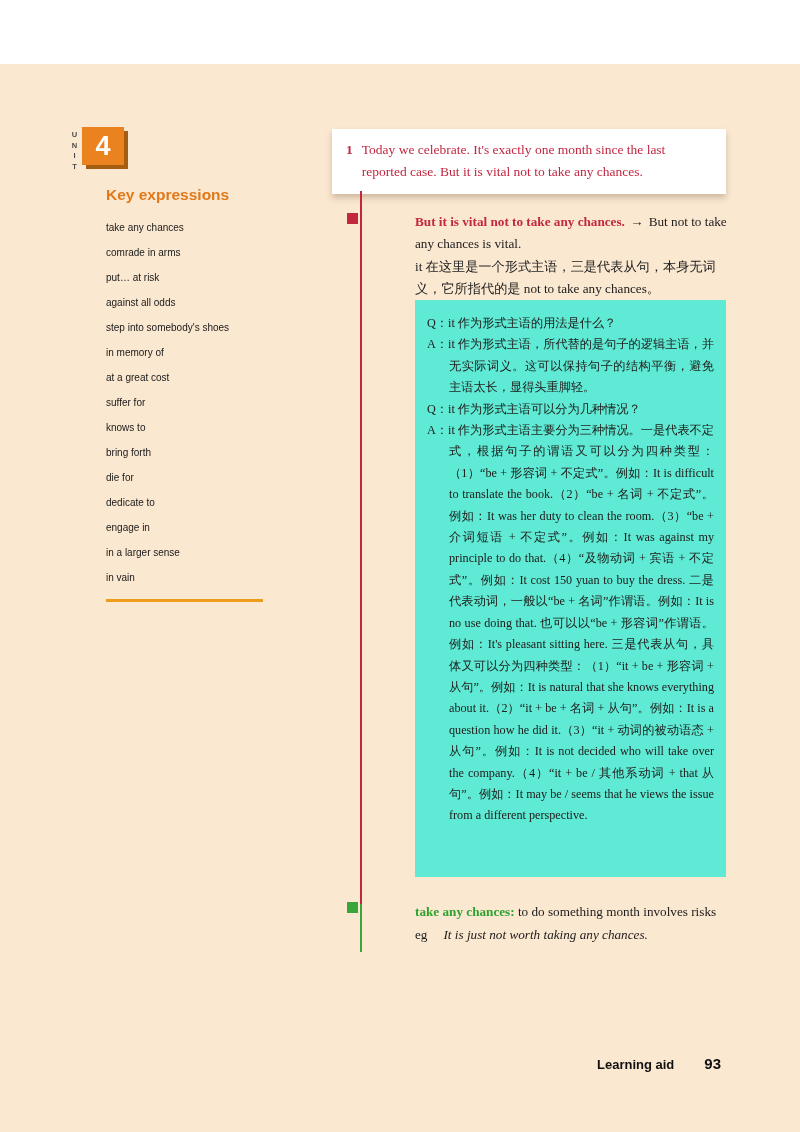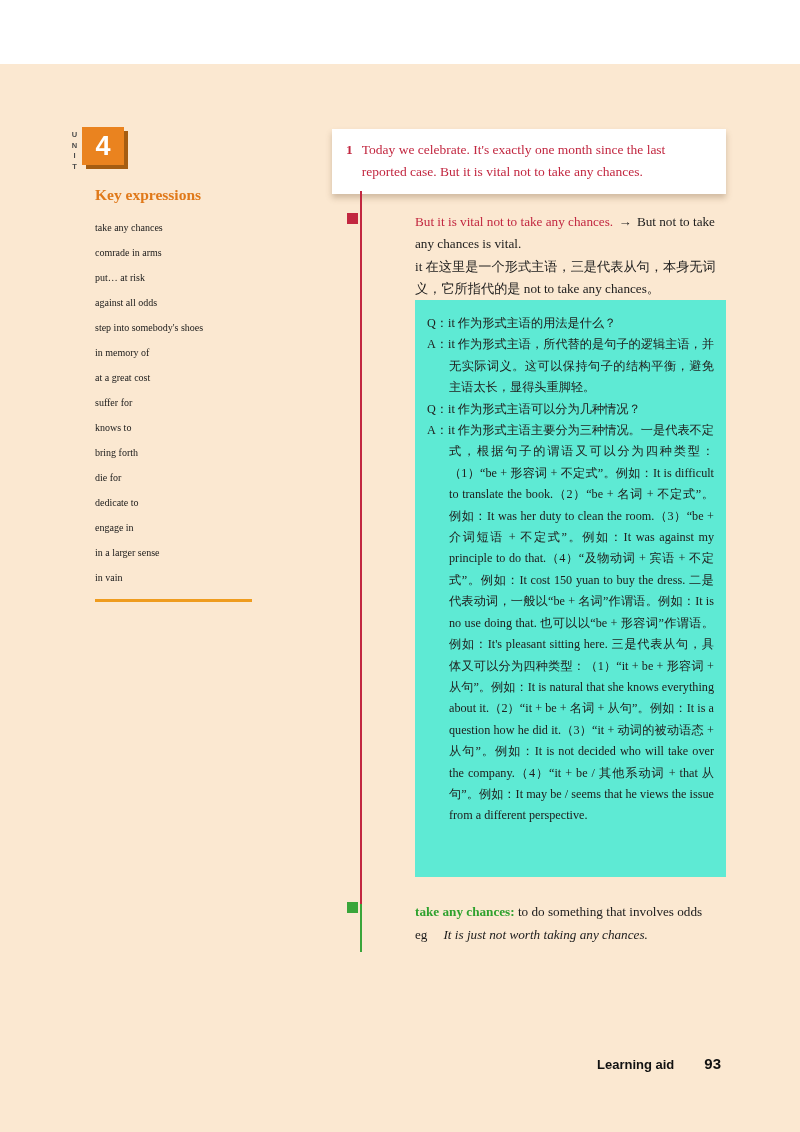--- a/index.html
+++ b/index.html
@@ -32,22 +32,22 @@
     background: #ea831f;
     box-shadow: 4px 4px 0 #a55d12;
     color: #ffffff;
     font-family: "Liberation Sans", "DejaVu Sans", sans-serif;
     font-weight: bold; font-size: 27px;
     display: flex; align-items: center; justify-content: center;
   }
 
   
   .key-expressions {
-    position: absolute; left: 95px; top: 186px; width: 235px;
-    font-family: Liberation Serif, serif;
+    position: absolute; left: 106px; top: 186px; width: 235px;
+    font-family: Liberation Sans, sans-serif;
   }
   .ke-title { color: #e0791a; font-size: 15.5px; font-weight: bold; }
   .ke-list { margin-top: 11px; list-style: none; font-size: 10px; color: #191919; }
   .ke-list li { line-height: 25px; }
   .ke-underline { width: 157px; height: 2.5px; background: #ef9c1e; margin-top: 9px; }
 
   
   .quote-box {
     position: absolute; left: 332px; top: 129px; width: 394px;
     background: #ffffff;
@@ -58,21 +58,21 @@
   .quote-number { font-weight: bold; margin-right: 9px; }
 
   
   .red-line   { position: absolute; left: 360px; top: 191px; width: 2px; height: 713px; background: #c22740; }
   .green-line { position: absolute; left: 360px; top: 904px; width: 2px; height: 48px; background: #3aa53a; }
   .red-square   { position: absolute; left: 347px; top: 213px; width: 11px; height: 11px; background: #c22740; }
   .green-square { position: absolute; left: 347px; top: 902px; width: 11px; height: 11px; background: #3aa53a; }
 
   
   .explanation { position: absolute; left: 415px; top: 211px; width: 313px; font-size: 13.2px; line-height: 22.3px; color: #1b1b1b; }
-  .expl-highlight { color: #c22740; }
+  .expl-highlight { color: #c22740; font-weight: bold; }
   .expl-arrow { padding: 0 2px; }
 
   
   .qa-box {
     position: absolute; left: 415px; top: 300px; width: 311px; min-height: 577px;
     background: #5eead4;
     padding: 13px 12px;
   }
   .qa-item {
     font-size: 12.2px; line-height: 21.4px; color: #20201e;
@@ -167,21 +167,21 @@
       <p class="qa-item"><span class="qa-label">Q：</span><span class="qa-text">it 作为形式主语的用法是什么？</span></p>
 
       <p class="qa-item"><span class="qa-label">A：</span><span class="qa-text">it 作为形式主语，所代替的是句子的逻辑主语，并无实际词义。这可以保持句子的结构平衡，避免主语太长，显得头重脚轻。</span></p>
 
       <p class="qa-item"><span class="qa-label">Q：</span><span class="qa-text">it 作为形式主语可以分为几种情况？</span></p>
 
       <p class="qa-item"><span class="qa-label">A：</span><span class="qa-text">it 作为形式主语主要分为三种情况。一是代表不定式，根据句子的谓语又可以分为四种类型：（1）“be + 形容词 + 不定式”。例如：It is difficult to translate the book.（2）“be + 名词 + 不定式”。例如：It was her duty to clean the room.（3）“be + 介词短语 + 不定式”。例如：It was against my principle to do that.（4）“及物动词 + 宾语 + 不定式”。例如：It cost 150 yuan to buy the dress. 二是代表动词，一般以“be + 名词”作谓语。例如：It is no use doing that. 也可以以“be + 形容词”作谓语。例如：It's pleasant sitting here. 三是代表从句，具体又可以分为四种类型：（1）“it + be + 形容词 + 从句”。例如：It is natural that she knows everything about it.（2）“it + be + 名词 + 从句”。例如：It is a question how he did it.（3）“it + 动词的被动语态 + 从句”。例如：It is not decided who will take over the company.（4）“it + be / 其他系动词 + that 从句”。例如：It may be / seems that he views the issue from a different perspective.</span></p>
     </div>
 
   <div class="vocab">
-    <p class="vocab-line"><span class="vocab-term">take any chances:</span> <span class="vocab-def">to do something that involves odds</span></p>
+    <p class="vocab-line"><span class="vocab-term">take any chances:</span> <span class="vocab-def">to do something month involves risks</span></p>
     <p class="vocab-line"><span class="vocab-eg-label">eg</span><span class="vocab-example">It is just not worth taking any chances.</span></p>
   </div>
 
   <div class="footer">
     <span class="footer-label">Learning aid</span>
     <span class="footer-page">93</span>
   </div>
 
 </div>
 

